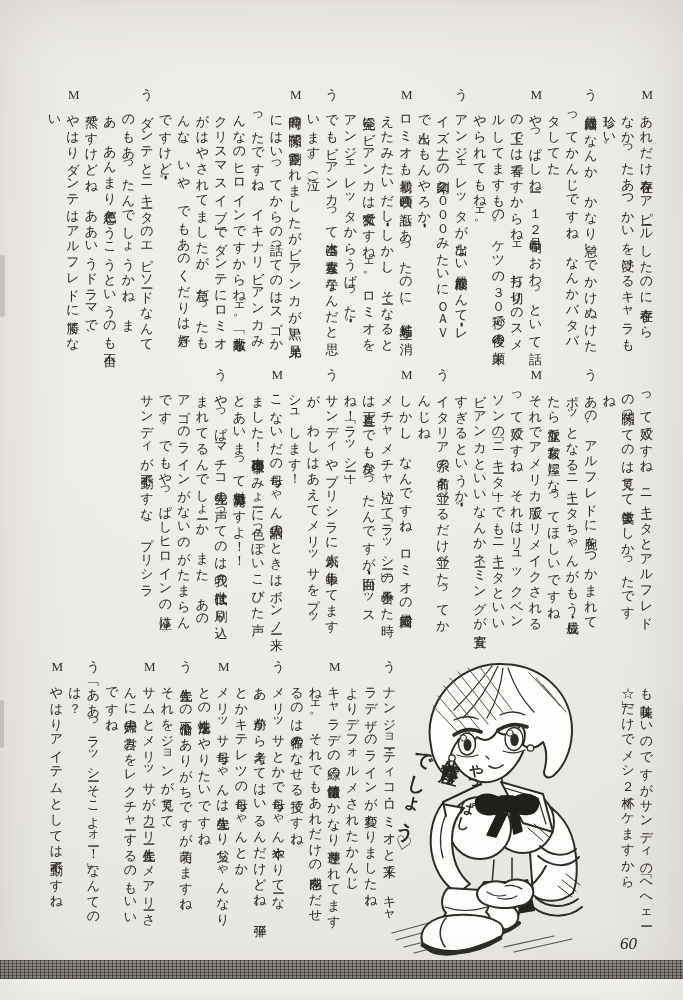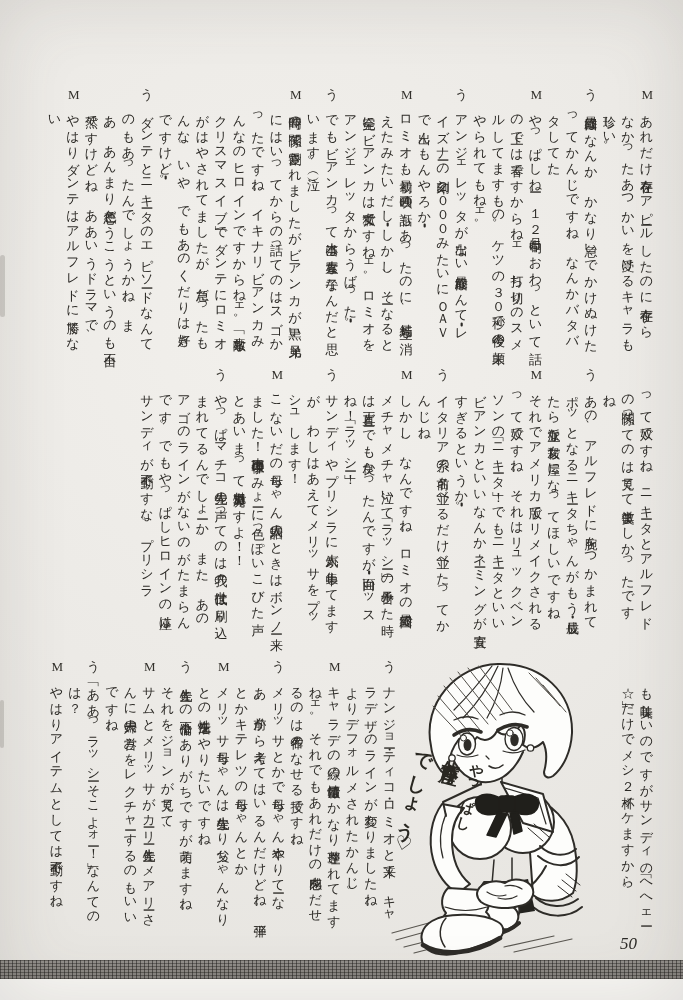--- a/index.html
+++ b/index.html
@@ -288,18 +288,18 @@
     <div class="block">
       <div class="marker">う</div>
       <div class="btext">「ああっラッシーそこよォー！」なんてのは？</div>
     </div>
     <div class="block">
       <div class="marker">M</div>
       <div class="btext">やはりアイテムとしては不動ですね。</div>
     </div>
   </div>
 
-  <div class="page-number">50</div>
+  <div class="page-number">60</div>
   <div class="scan-strip"></div>
   <div class="below-strip"></div>
   <div class="smudge smudge-a"></div>
   <div class="smudge smudge-b"></div>
 </div>
 
 </body></html>

